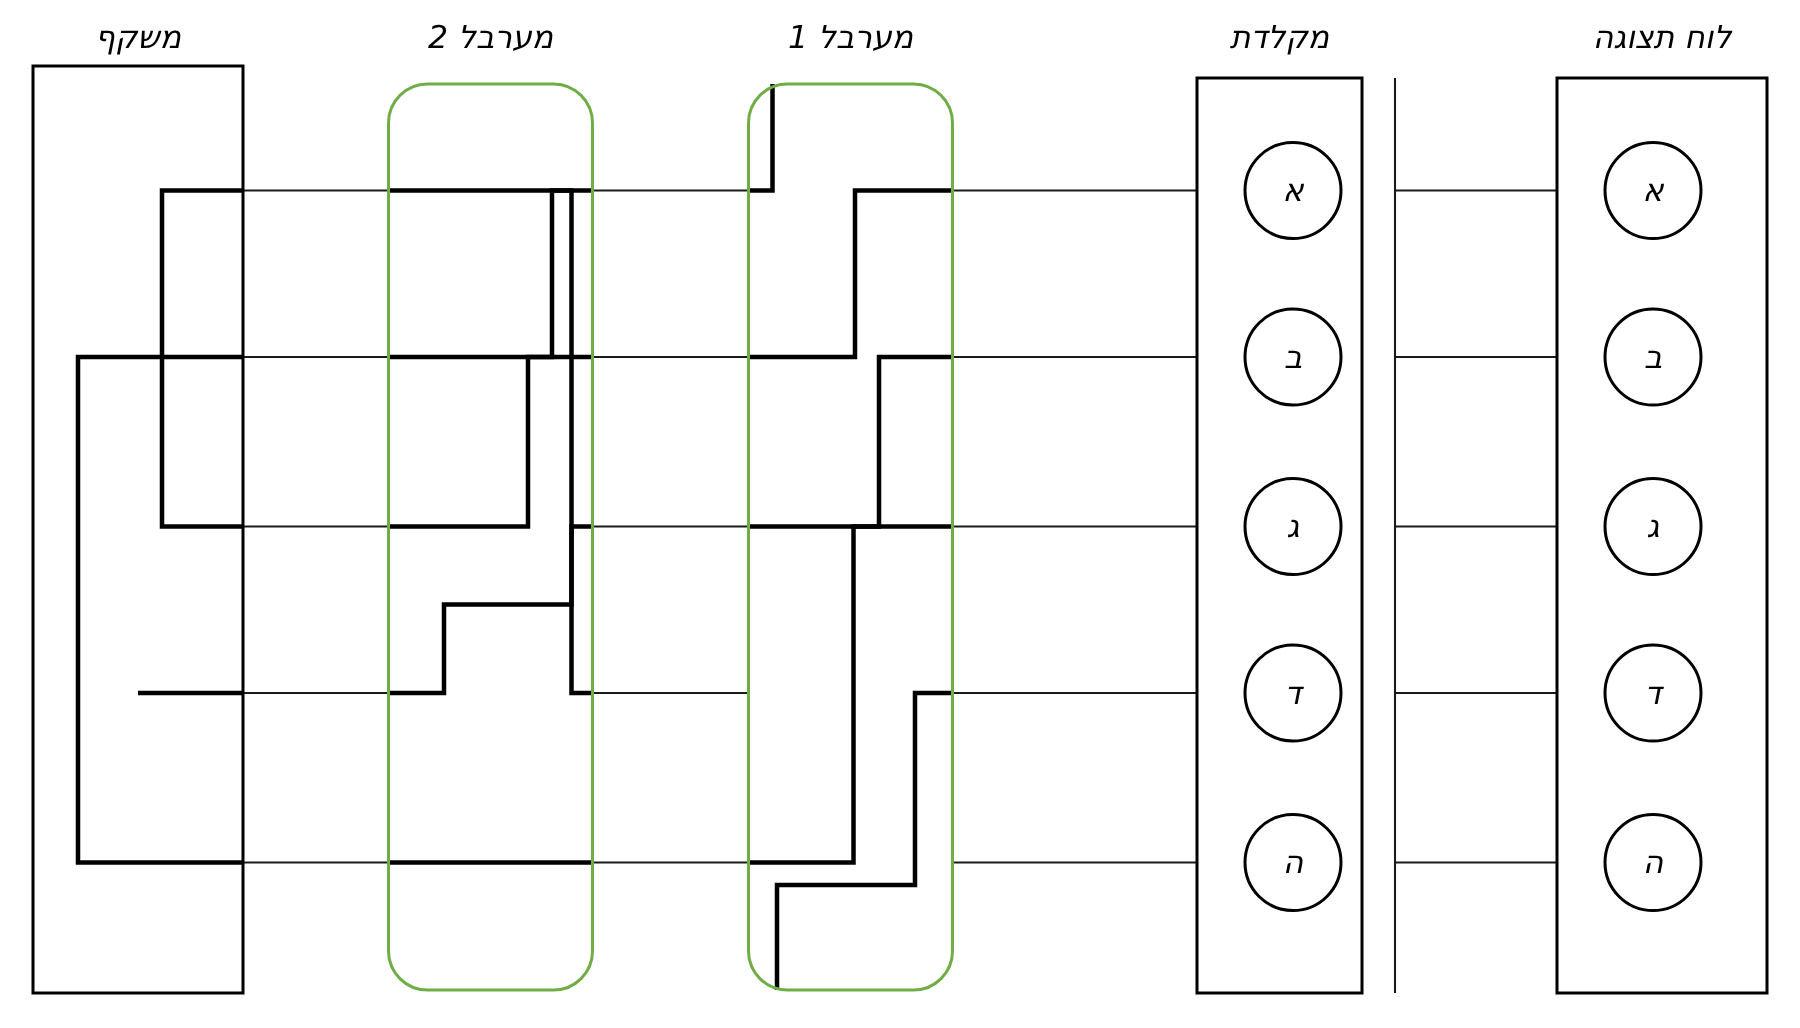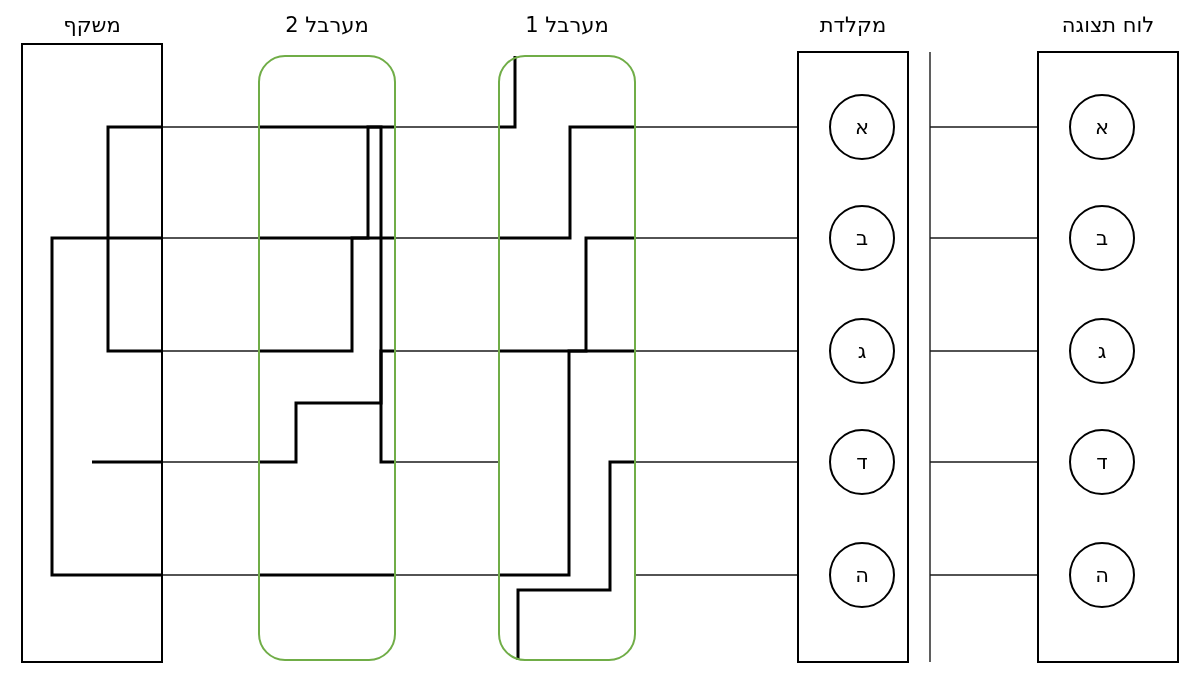--- a/index.html
+++ b/index.html
@@ -3,21 +3,21 @@
 <meta charset="utf-8">
 <style>
   html,body{margin:0;padding:0;}
   body{
     width:1200px;height:685px;
     background:#ffffff;
     font-family:"DejaVu Sans","Liberation Sans",sans-serif;
     overflow:hidden;
     position:relative;
   }
-  #stage{position:absolute;inset:0;width:1200px;height:685px;}
+  #stage{position:absolute;inset:0;width:1200px;height:685px;font-style:italic;}
   svg{display:block;width:1200px;height:685px;}
   .comp-label{
     font-size:21px;
     fill:#000;
     text-anchor:middle;
     direction:rtl;
     dominant-baseline:auto;
   }
   .key-letter{
     font-size:21px;

